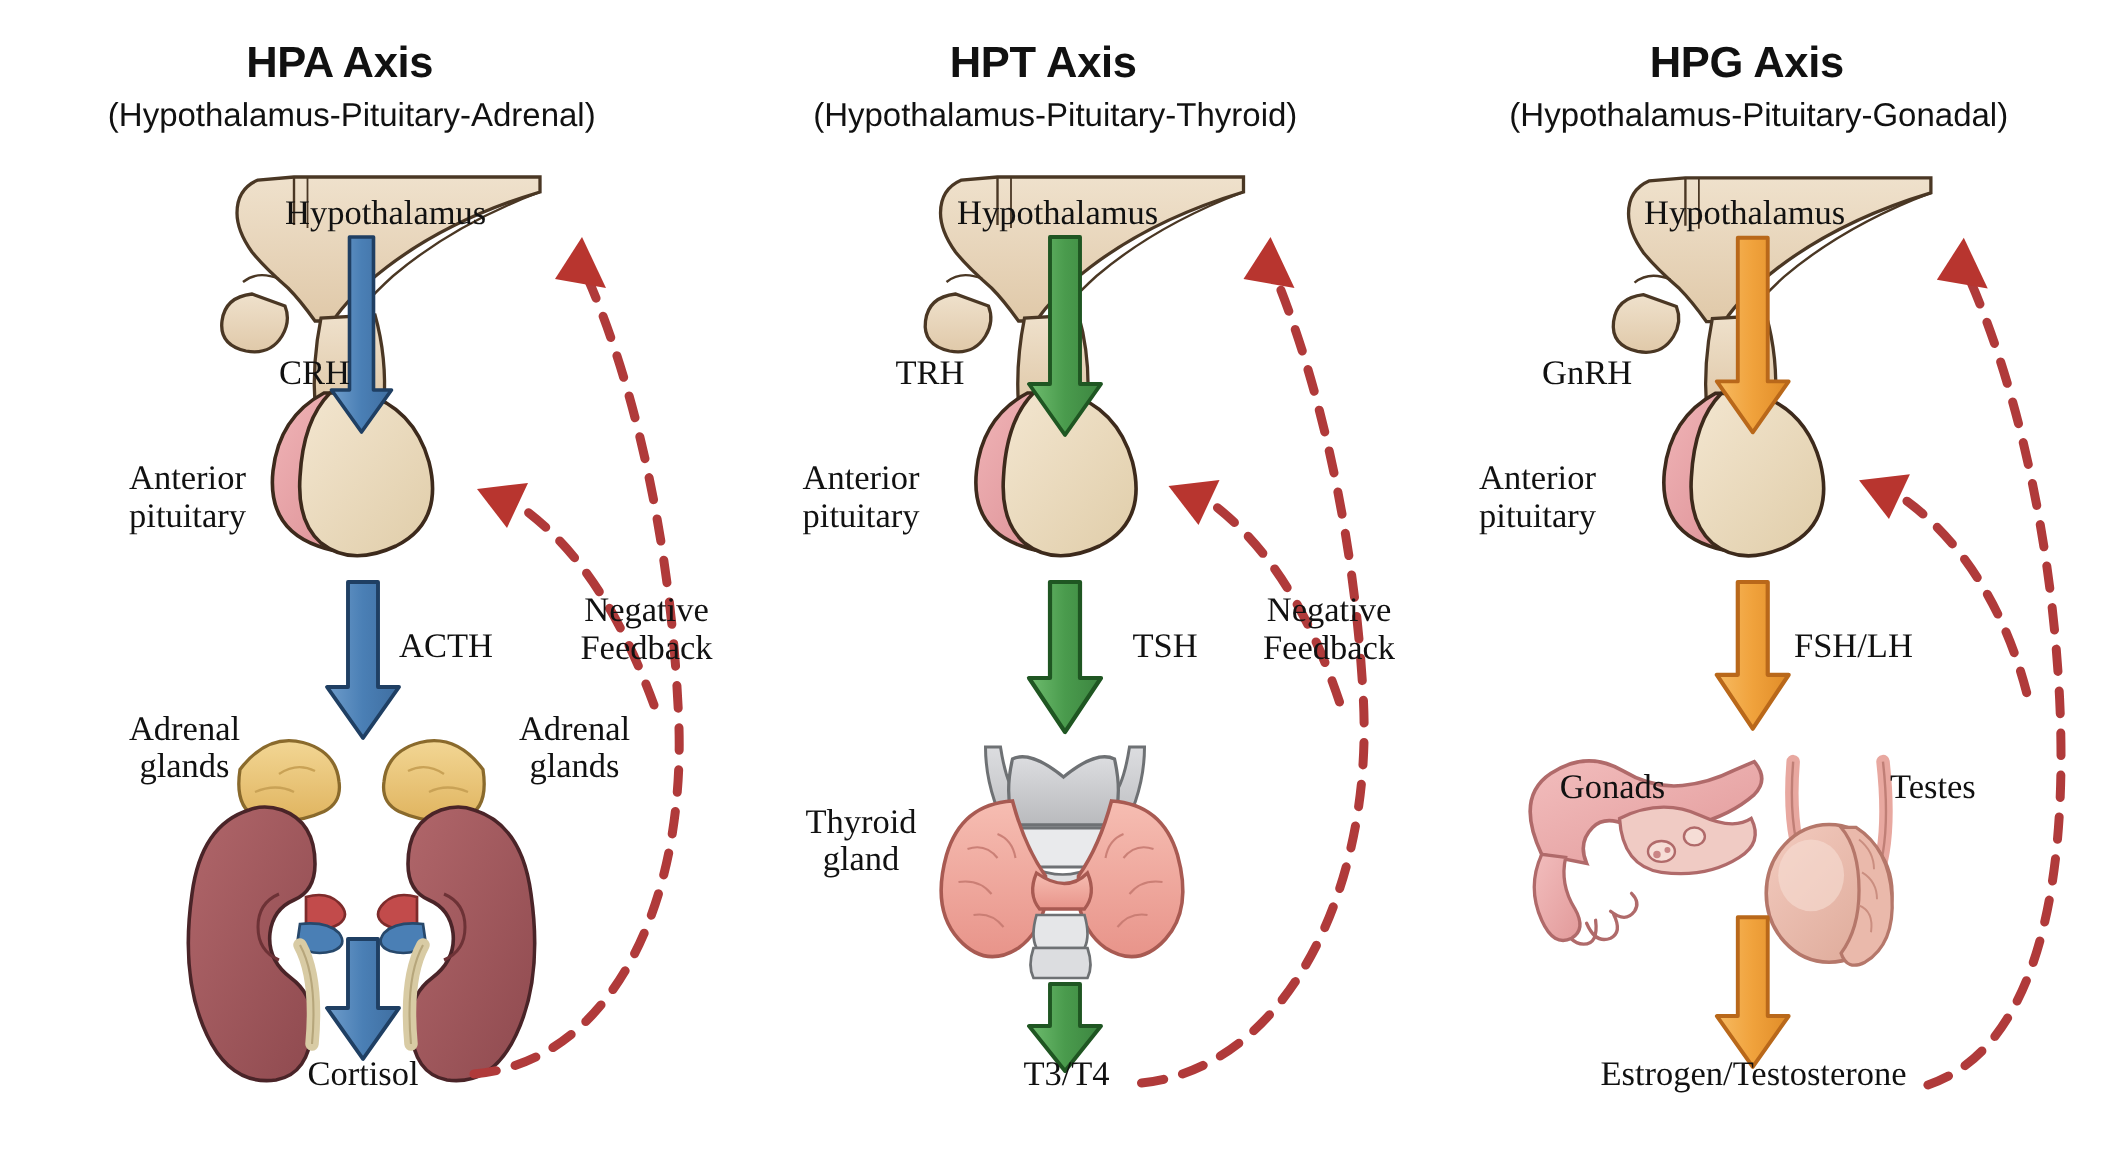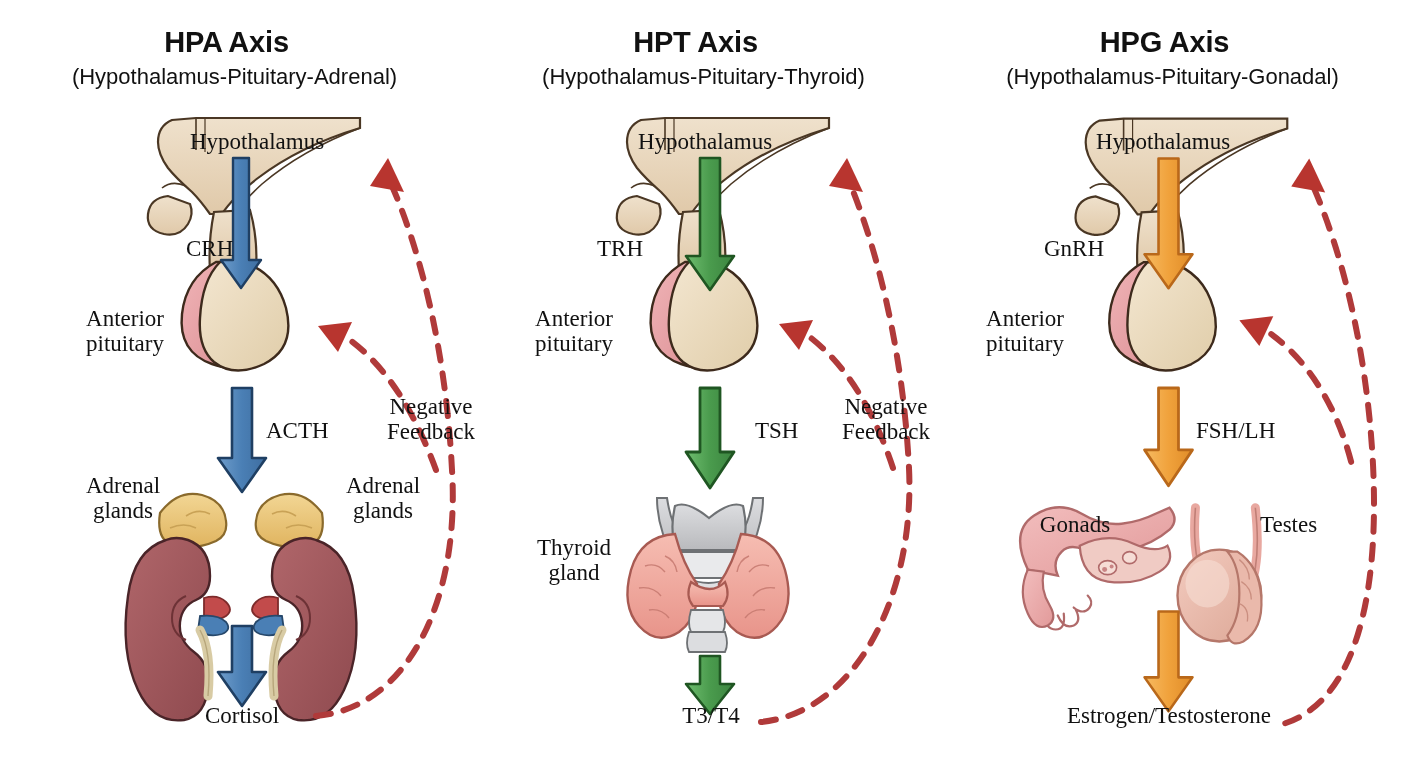--- a/index.html
+++ b/index.html
@@ -305,20 +305,20 @@
       <path d="M348 724 C 420 700 442 592 436 466 C 430 348 404 250 376 186" fill="none" stroke="#b03a3a" stroke-width="6" stroke-dasharray="15 13" stroke-linecap="round"></path>
       <polygon points="372,158 388,192 354,186" fill="#b8352f"></polygon>
     </g>
     <g>
       <path d="M414 462 C 400 408 372 362 334 334" fill="none" stroke="#b03a3a" stroke-width="6" stroke-dasharray="15 13" stroke-linecap="round"></path>
       <polygon points="302,320 336,316 322,346" fill="#b8352f"></polygon>
     </g>
   </svg>
 
   <div class="lbl" style="left:158px;top:129px;">Hypothalamus</div>
-  <div class="lbl" style="left:106px;top:236px;">GnRH</div>
+  <div class="lbl" style="left:90px;top:236px;">GnRH</div>
   <div class="lbl c" style="left:32px;top:306px;width:110px;">Anterior</div>
   <div class="lbl c" style="left:32px;top:331px;width:110px;">pituitary</div>
   <div class="lbl" style="left:258px;top:418px;">FSH/LH</div>
   <div class="lbl c" style="left:72px;top:512px;width:130px;">Gonads</div>
   <div class="lbl" style="left:322px;top:512px;">Testes</div>
   <div class="lbl c" style="left:66px;top:703px;width:330px;">Estrogen/Testosterone</div>
 </div>
 
 </body></html>

